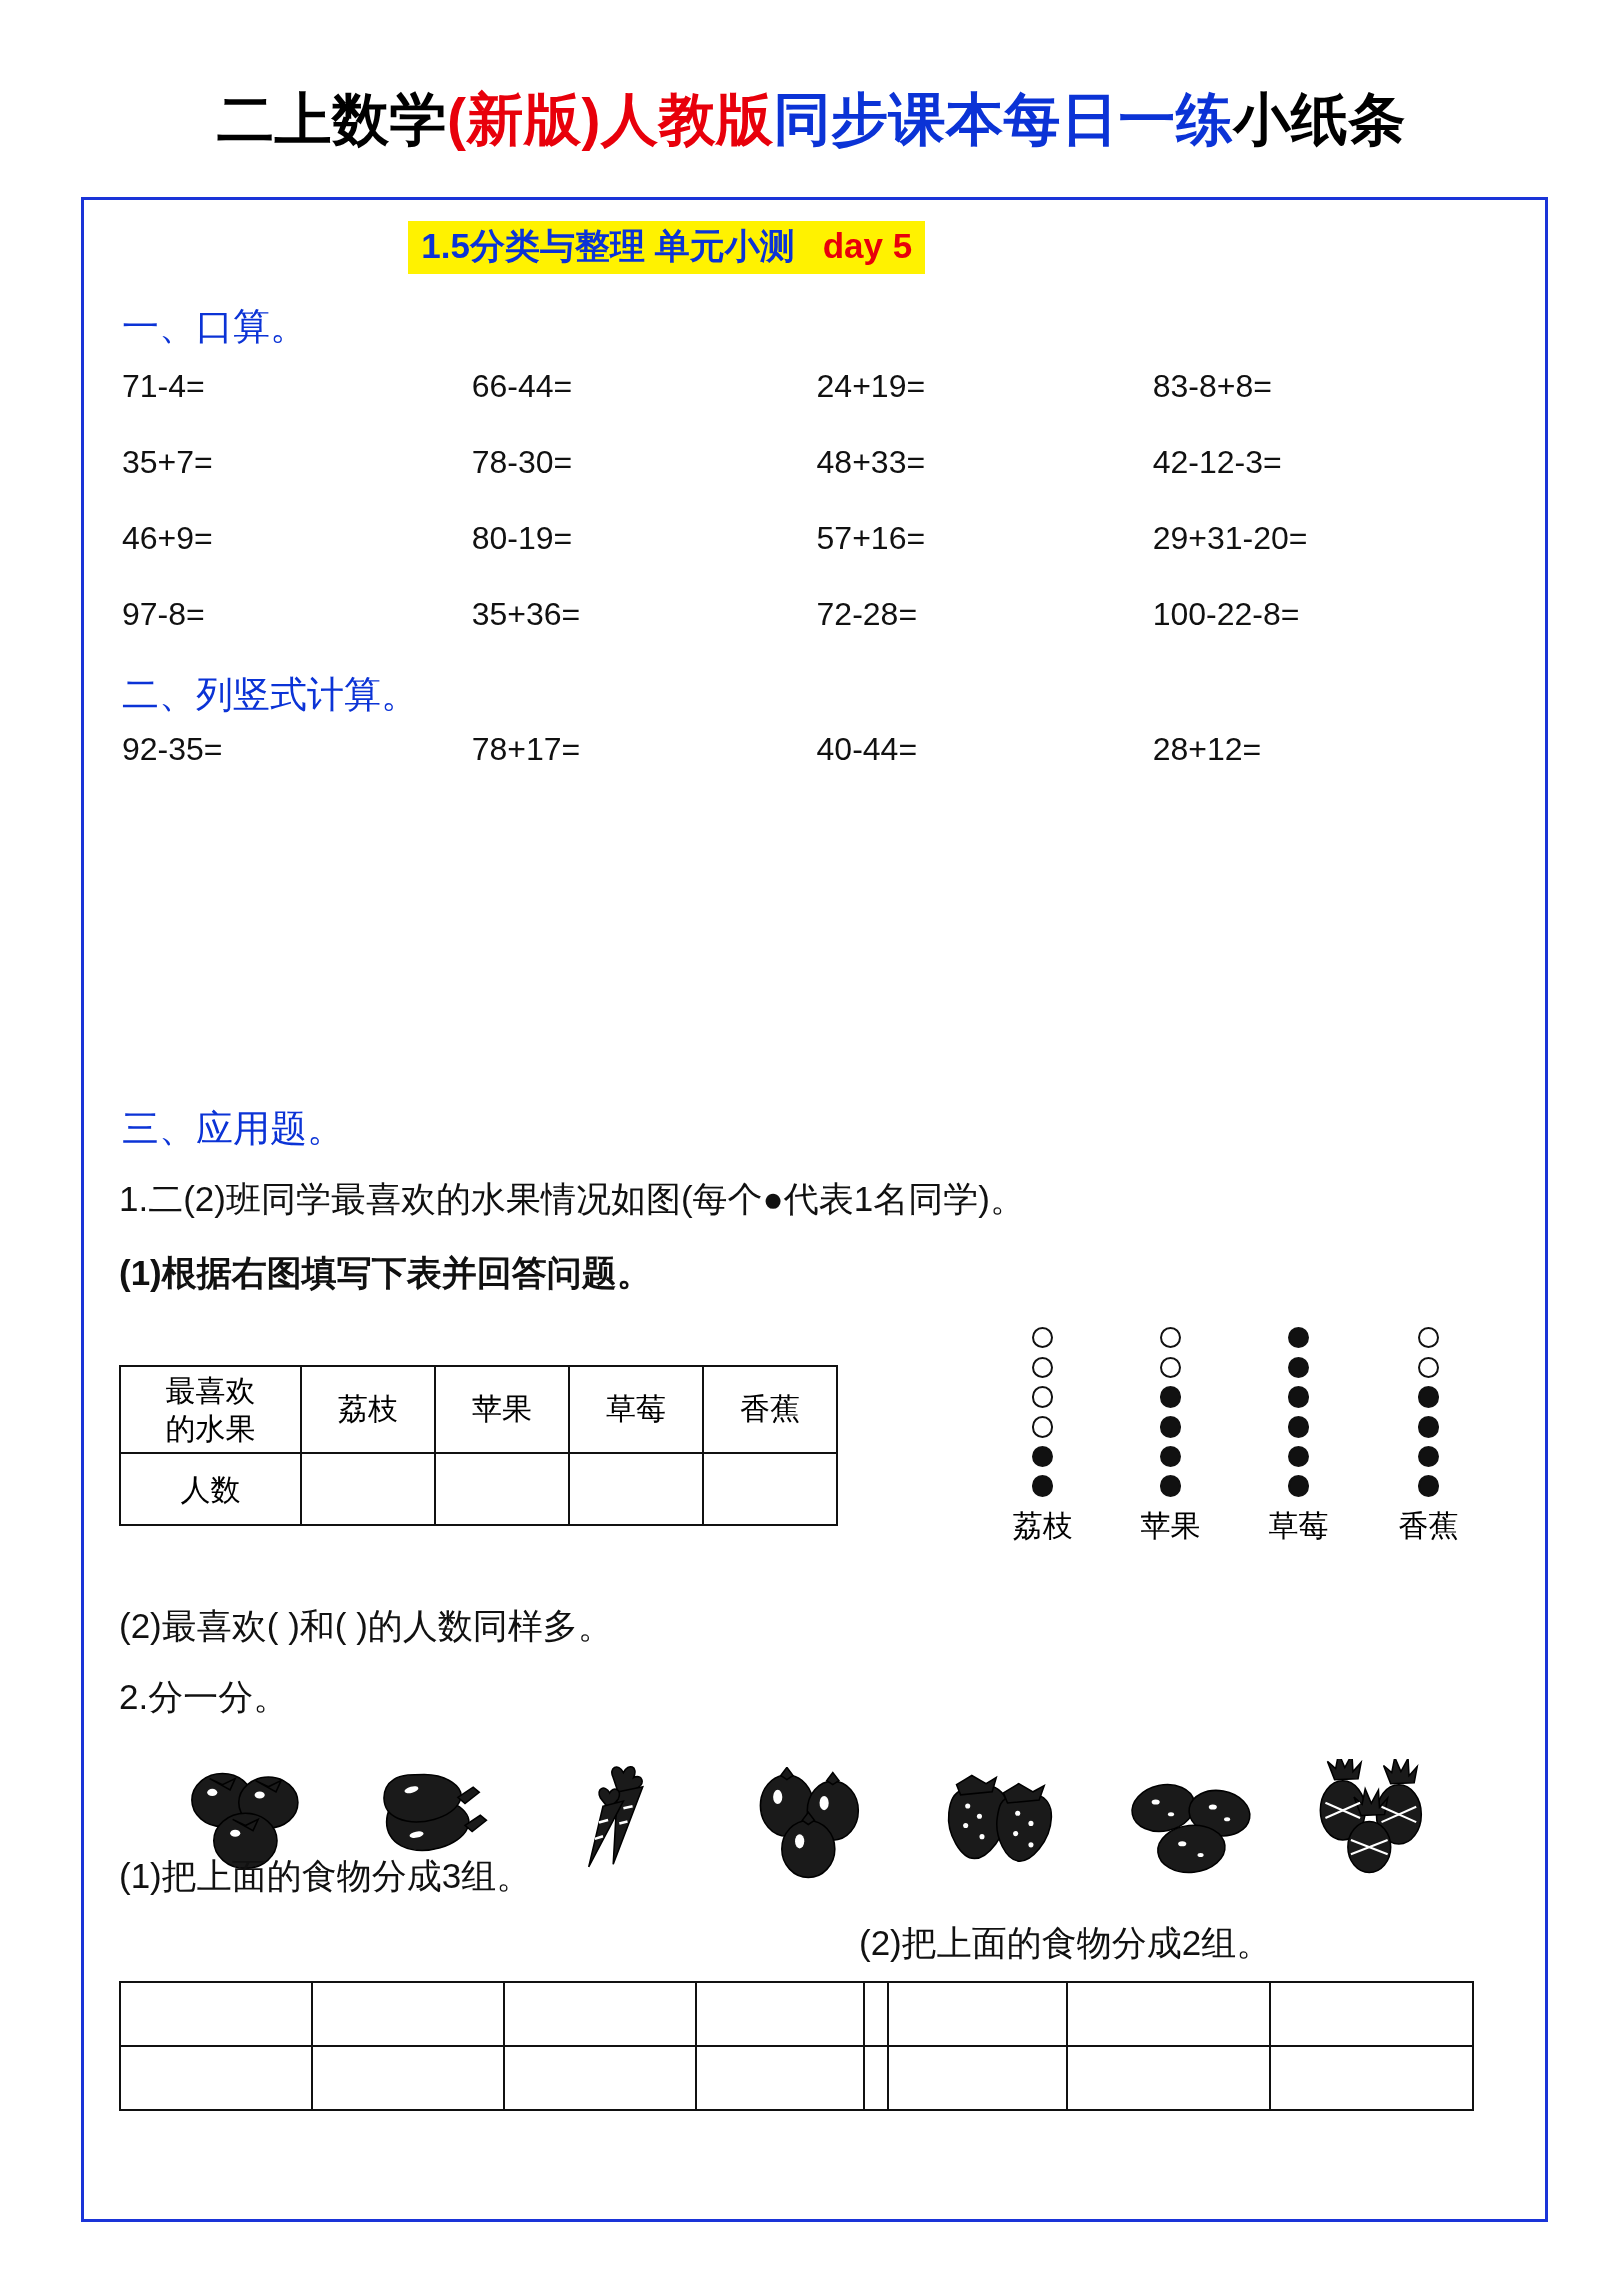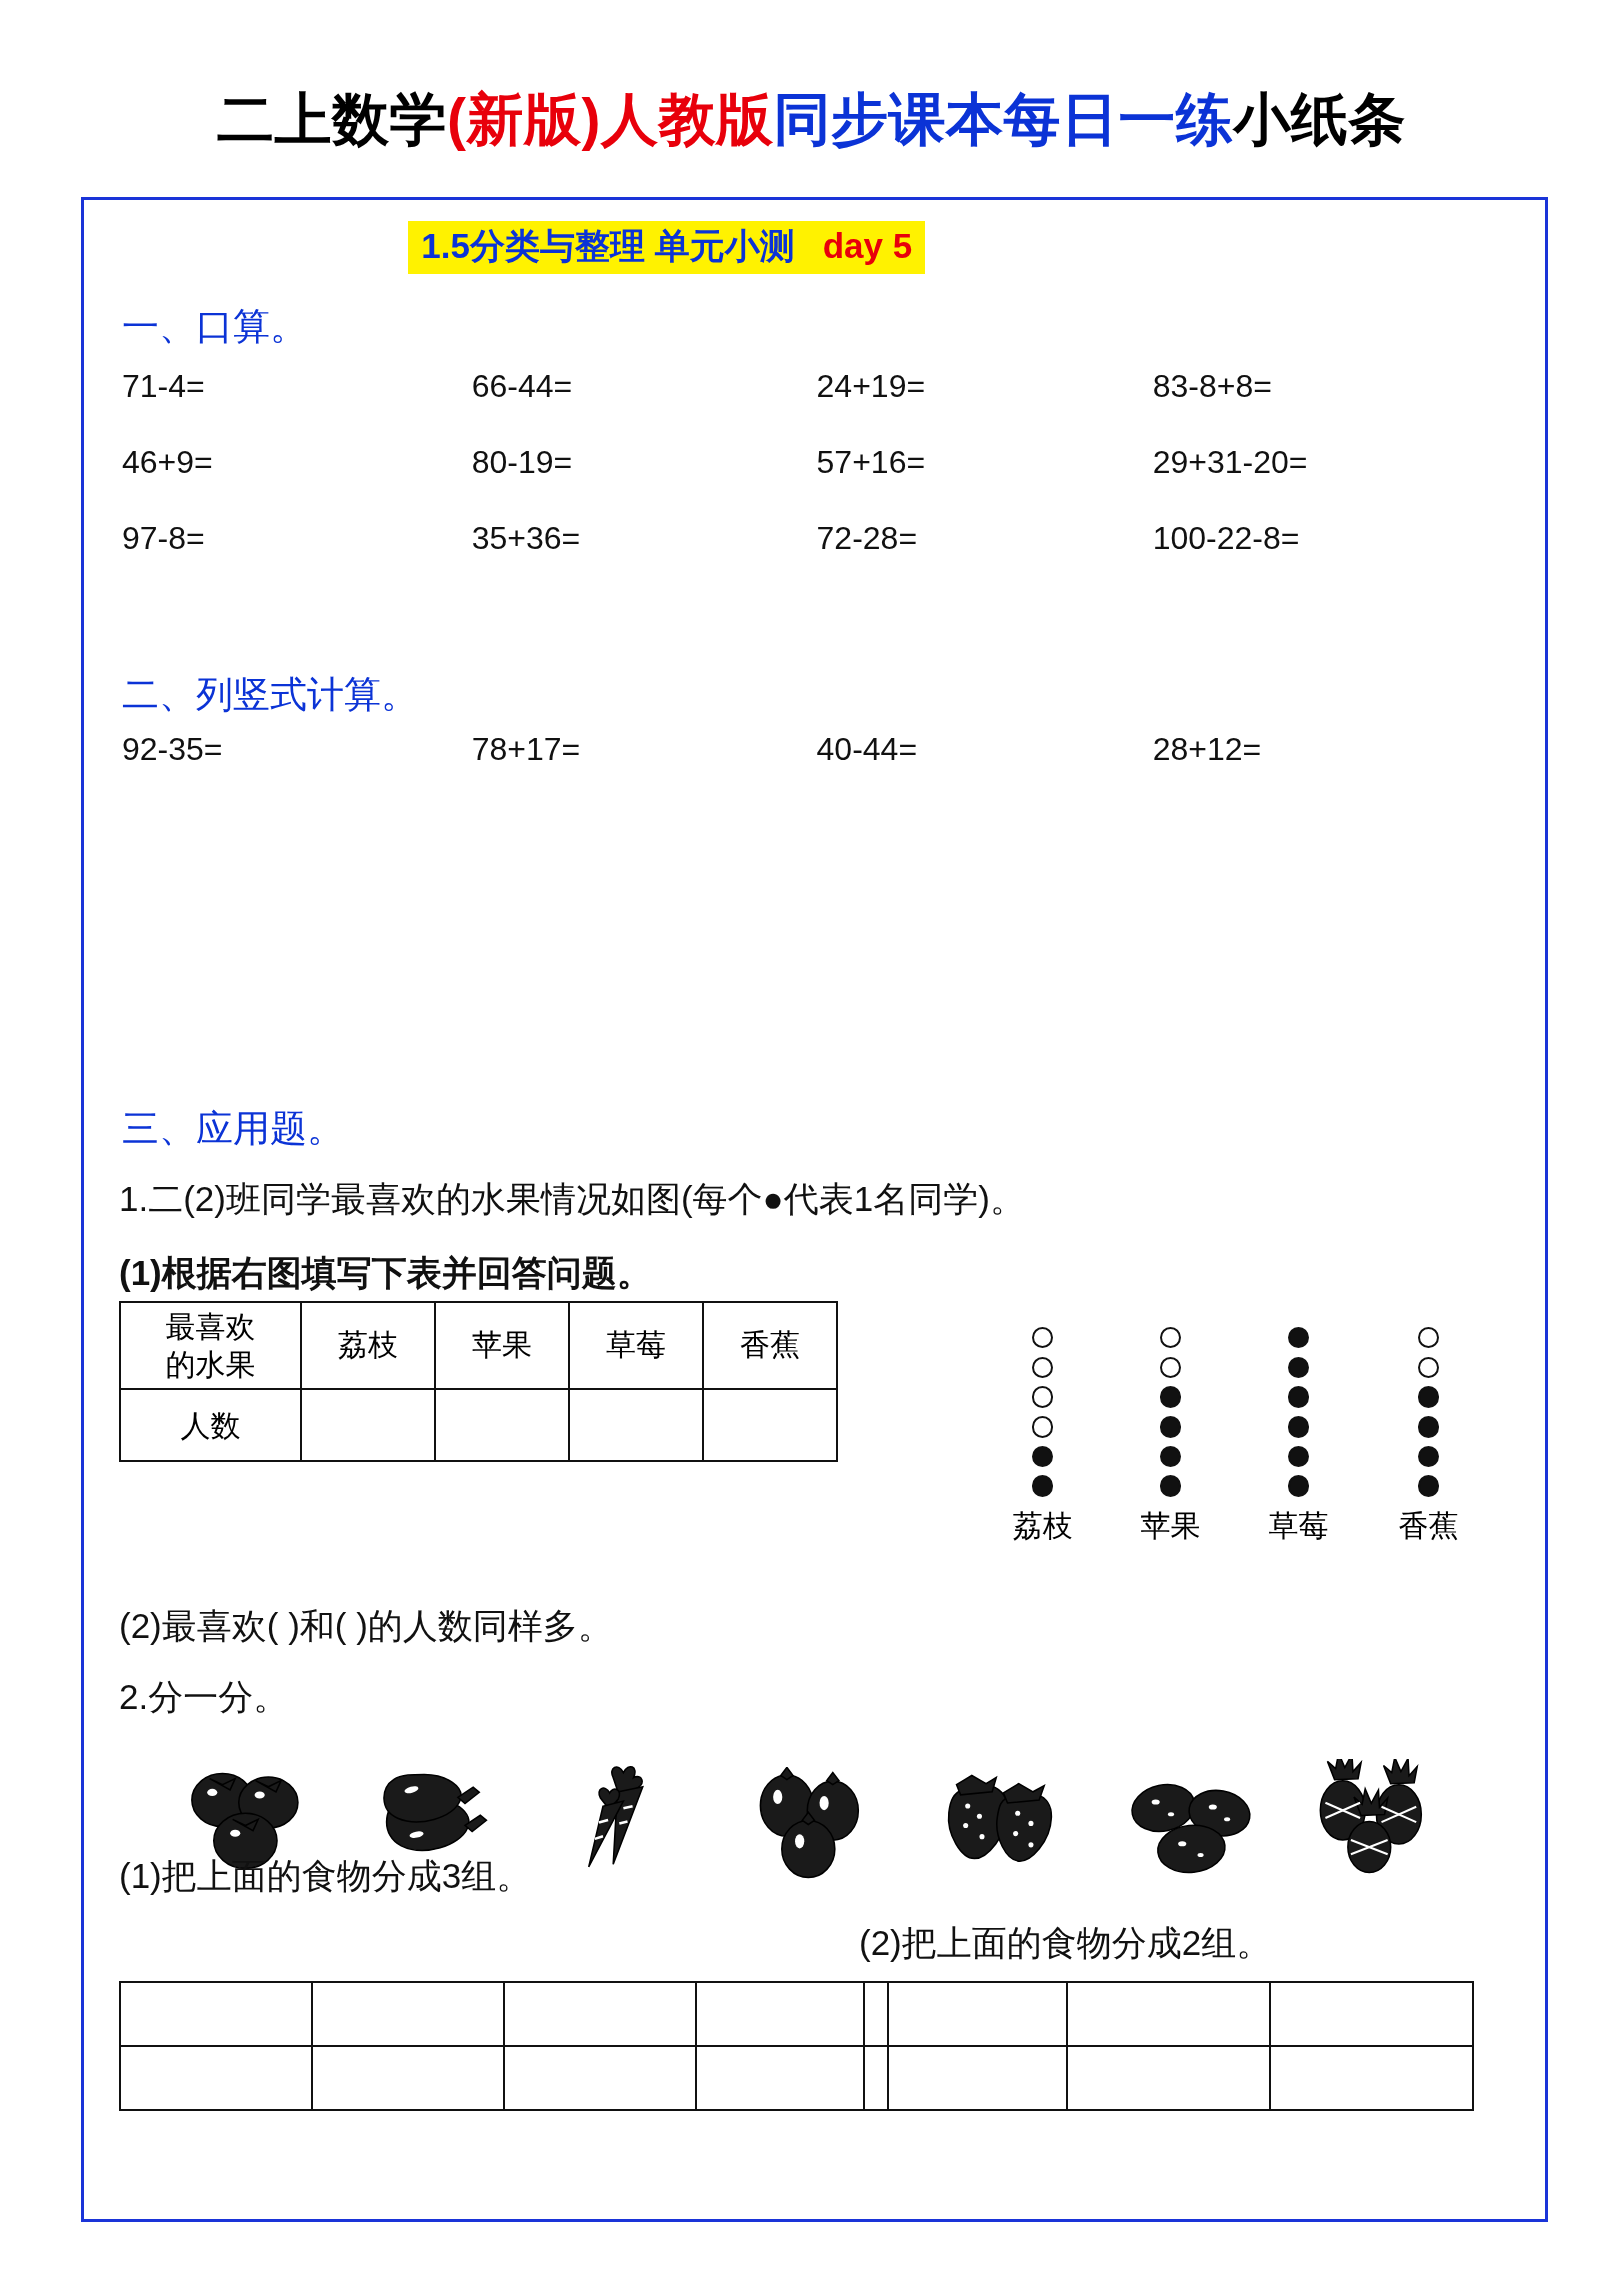--- a/index.html
+++ b/index.html
@@ -120,21 +120,21 @@
   #app-1 { top: 1176px; left: 119px; }
   #app-2 { top: 1250px; left: 119px; font-weight: bold; }
   #app-q2 { top: 1603px; left: 119px; }
   #app-3 { top: 1674px; left: 119px; }
   #app-g1 { top: 1853px; left: 119px; }
   #app-g2 { top: 1920px; left: 859px; }
 
   
   .fruit-table {
     position: absolute;
-    top: 1301px;
+    top: 1365px;
     left: 119px;
     border-collapse: collapse;
   }
   .fruit-table td {
     border: 2px solid #111;
     font-size: 30px;
     text-align: center;
     vertical-align: middle;
     height: 57px;
   }
@@ -226,20 +226,26 @@
   </div>
 
   <div class="sec-heading" id="sec1">一、口算。</div>
 
   <div class="calc-grid">
     <div class="calc-row">
       <div class="calc-cell c1">71-4=</div>
       <div class="calc-cell c2">66-44=</div>
       <div class="calc-cell c3">24+19=</div>
       <div class="calc-cell c4">83-8+8=</div>
+    </div>
+    <div class="calc-row">
+      <div class="calc-cell c1">35+7=</div>
+      <div class="calc-cell c2">78-30=</div>
+      <div class="calc-cell c3">48+33=</div>
+      <div class="calc-cell c4">42-12-3=</div>
     </div>
     <div class="calc-row">
       <div class="calc-cell c1">46+9=</div>
       <div class="calc-cell c2">80-19=</div>
       <div class="calc-cell c3">57+16=</div>
       <div class="calc-cell c4">29+31-20=</div>
     </div>
     <div class="calc-row">
       <div class="calc-cell c1">97-8=</div>
       <div class="calc-cell c2">35+36=</div>

